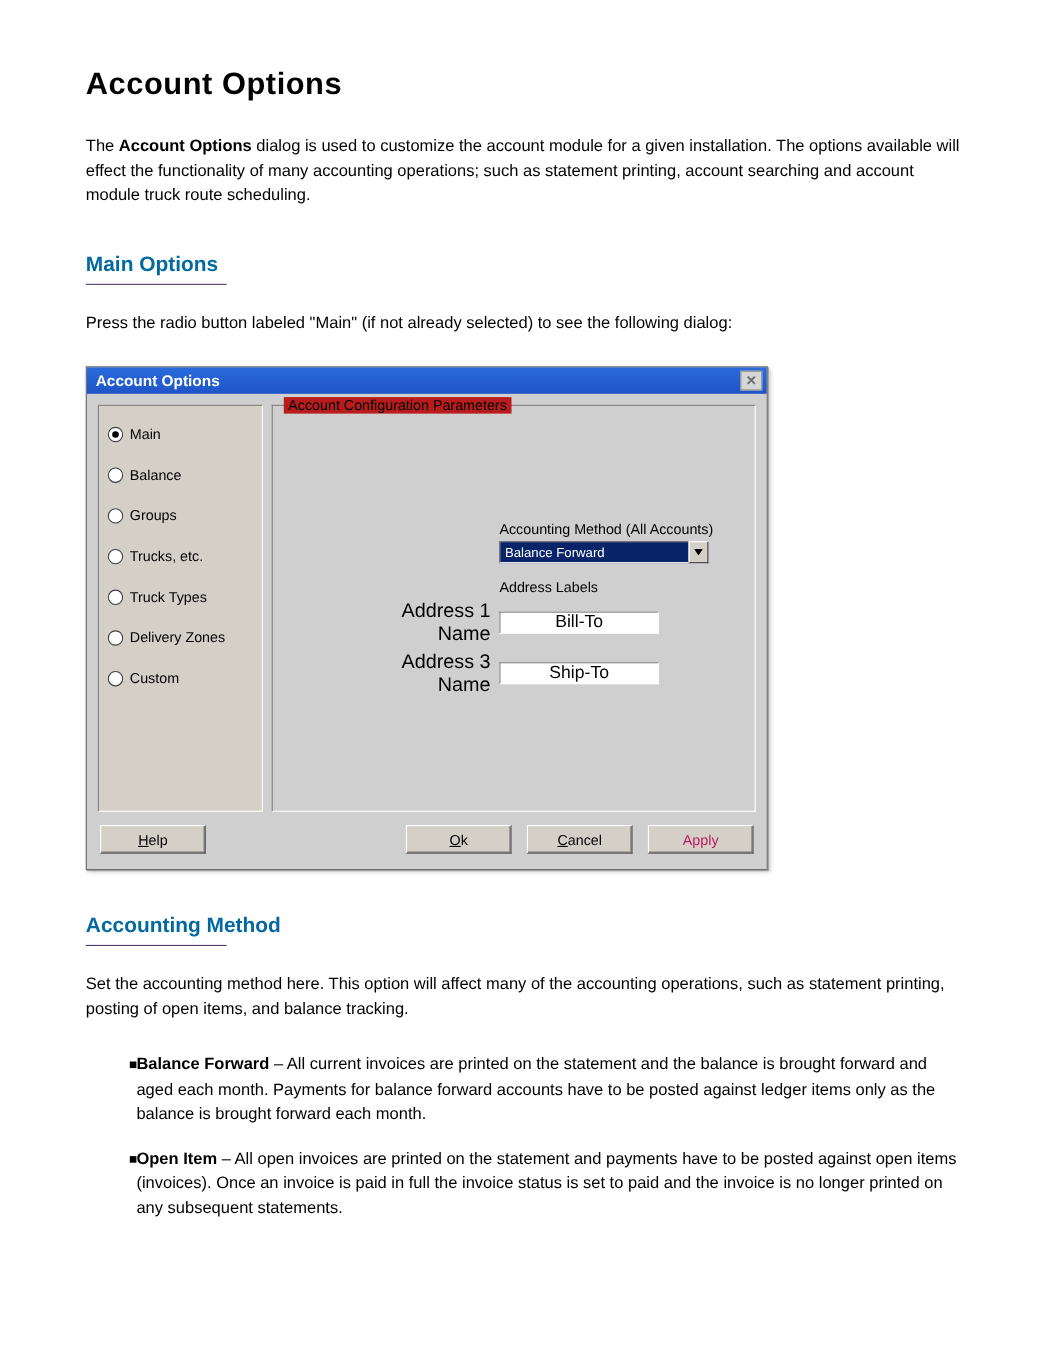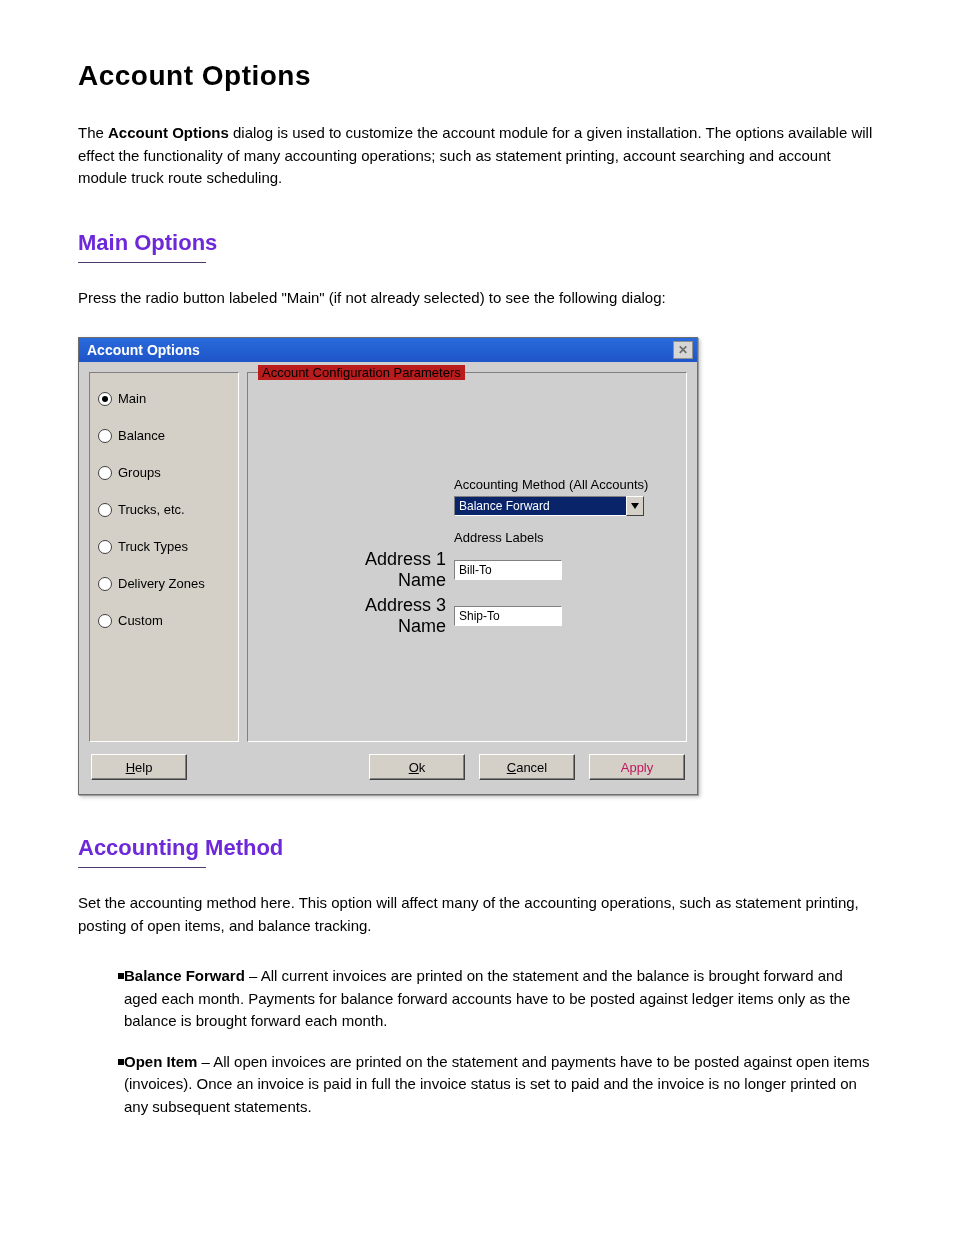--- a/index.html
+++ b/index.html
@@ -23,23 +23,23 @@
     margin: 20px 0 30px 0;
     letter-spacing: 0.5px;
   }
   .doc-intro {
     font-size: 15px;
     line-height: 1.5;
     margin-bottom: 40px;
   }
   .doc-intro .strong { font-weight: 700; }
   .section-heading {
-    font-size: 22px;
+    font-size: 19px;
     font-weight: 700;
-    color: #6d28d9;
+    color: #0369a1;
     margin: 26px 0 6px 0;
   }
   .section-underline {
     border: none;
     border-top: 1px solid #4b3b6b;
     margin: 0 0 24px 0;
     width: 128px;
   }
   .section-body {
     font-size: 15px;
@@ -181,31 +181,32 @@
     border: 1px solid #ffffff;
     border-right-color: #404040;
     border-bottom-color: #404040;
     box-sizing: border-box;
     display: flex;
     align-items: center;
     justify-content: center;
   }
   .select-btn svg { width: 8px; height: 6px; }
   .text-input {
-    width: 108px;
+    width: 145px;
     height: 20px;
     font-family: inherit;
-    font-size: 12px;
+    font-size: 16px;
     padding: 1px 4px;
     border-top: 1px solid #808080;
     border-left: 1px solid #808080;
     border-right: 1px solid #ffffff;
     border-bottom: 1px solid #ffffff;
     background: #ffffff;
     box-sizing: border-box;
+    text-align: center;
   }
 
   .button-row {
     display: flex;
     padding: 8px 12px 14px 12px;
     gap: 14px;
   }
   .button-row .flex-gap { flex: 1; }
   .win-btn {
     min-width: 96px;

